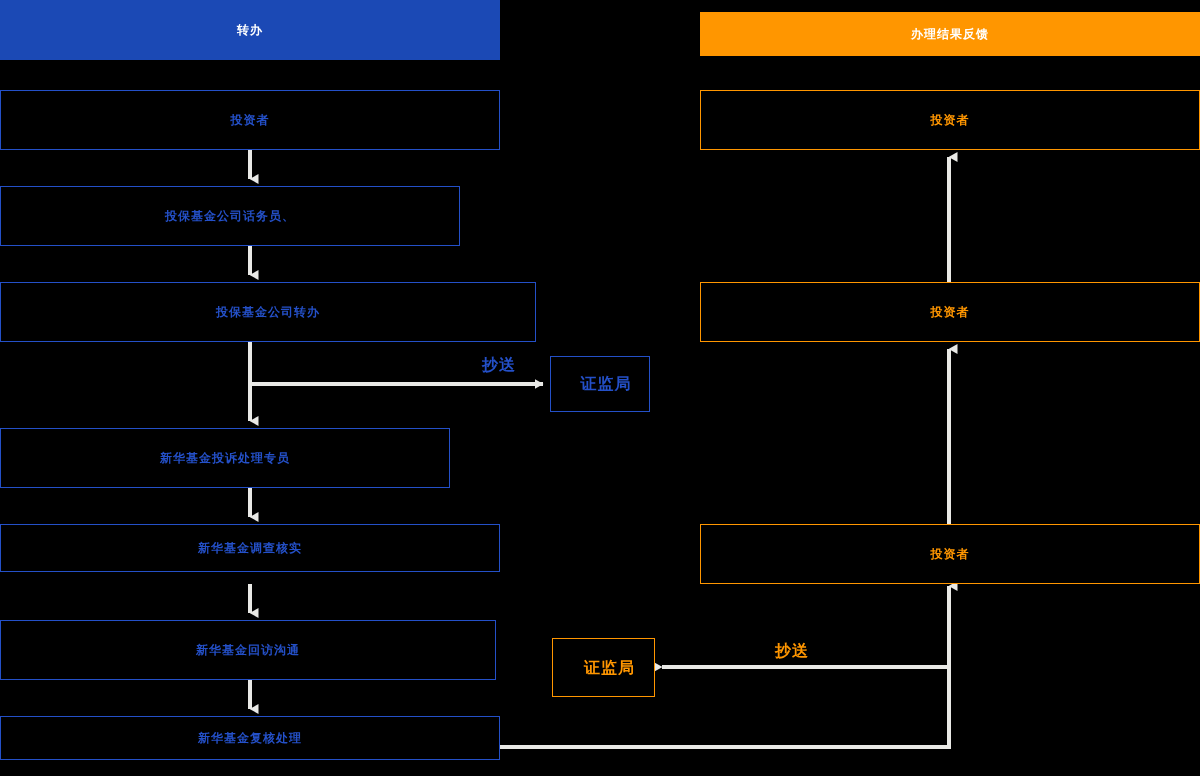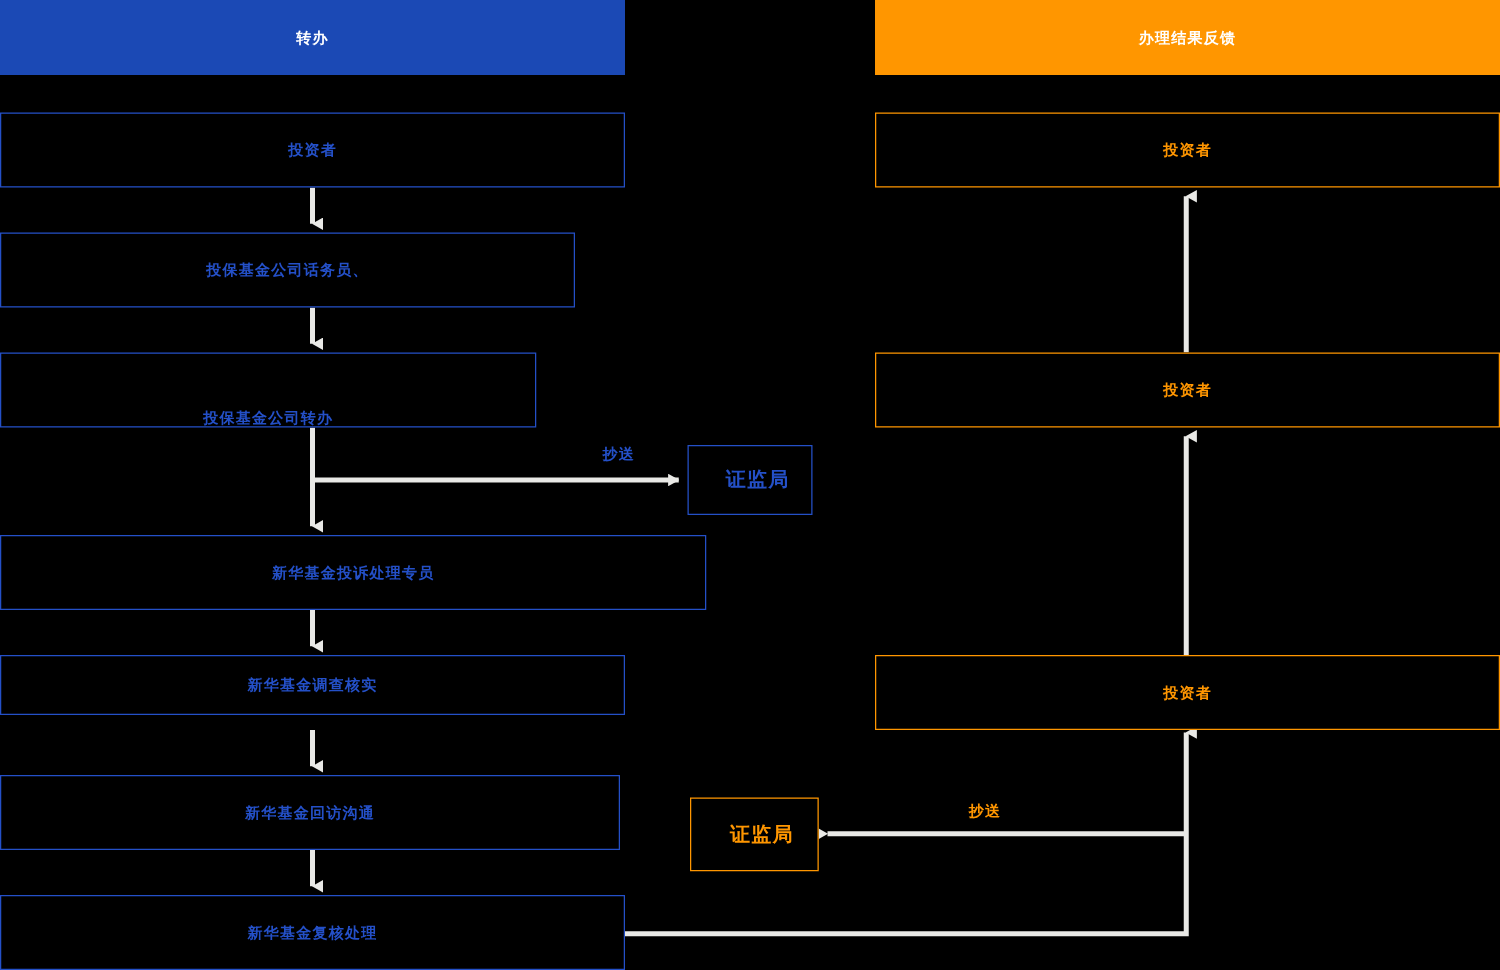--- a/index.html
+++ b/index.html
@@ -56,21 +56,21 @@
   }
   .node.orange {
     border: 1px solid #ff9600;
     color: #ff9600;
   }
   .node.small { font-size: 16px; padding-left: 12px; }
 
   
   .edge-label {
     position: absolute;
-    font-size: 12px;
+    font-size: 16px;
     font-weight: bold;
     letter-spacing: 1px;
     white-space: nowrap;
   }
   .edge-label.blue   { color: #2450c8; }
   .edge-label.orange { color: #ff9600; }
 
   
   #connectors {
     position: absolute;
@@ -124,49 +124,49 @@
       <path d="M 500 747 L 949 747 L 949 586" marker-end="url(#ah-up)"></path>
 
       <line x1="949" y1="667" x2="662" y2="667" marker-end="url(#ah-left)"></line>
     </g>
   </svg>
 
   <div class="col-header blue" style="left:0px; top:0px; width:500px; height:60px;">
     <span>转办</span>
   </div>
 
-  <div class="col-header orange" style="left:700px; top:0px; width:500px; height:60px;">
+  <div class="col-header orange" style="left:700px; top:12px; width:500px; height:44px;">
     <span>办理结果反馈</span>
   </div>
 
   <div class="node blue" style="left:0px; top:90px; width:500px; height:60px;">
     <span>投资者</span>
   </div>
 
   <div class="node blue" style="left:0px; top:186px; width:460px; height:60px;">
     <span>投保基金公司话务员、</span>
   </div>
 
-  <div class="node blue" style="left:0px; top:282px; width:429px; height:60px;align-items:flex-end;">
+  <div class="node blue" style="left:0px; top:282px; width:536px; height:60px;">
     <span>投保基金公司转办</span>
   </div>
 
-  <div class="node blue" style="left:0px; top:428px; width:565px; height:60px;">
+  <div class="node blue" style="left:0px; top:428px; width:450px; height:60px;">
     <span>新华基金投诉处理专员</span>
   </div>
 
   <div class="node blue" style="left:0px; top:524px; width:500px; height:48px;">
     <span>新华基金调查核实</span>
   </div>
 
   <div class="node blue" style="left:0px; top:620px; width:496px; height:60px;">
     <span>新华基金回访沟通</span>
   </div>
 
-  <div class="node blue" style="left:0px; top:716px; width:500px; height:60px;">
+  <div class="node blue" style="left:0px; top:716px; width:500px; height:44px;">
     <span>新华基金复核处理</span>
   </div>
 
   <div class="node orange" style="left:700px; top:90px; width:500px; height:60px;">
     <span>投资者</span>
   </div>
 
   <div class="node orange" style="left:700px; top:282px; width:500px; height:60px;">
     <span>投资者</span>
   </div>

